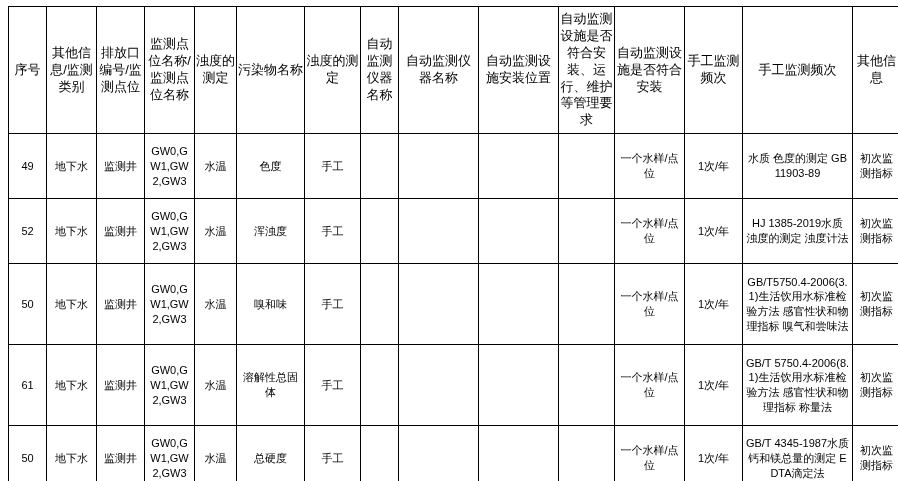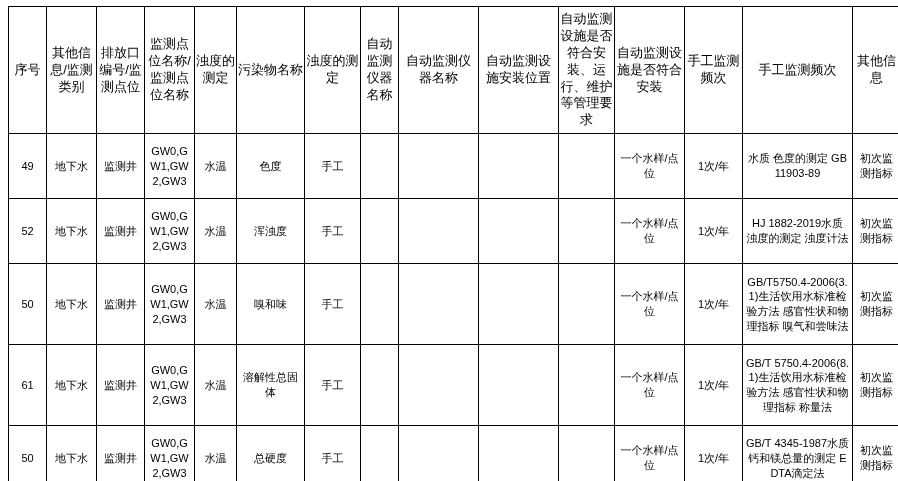--- a/index.html
+++ b/index.html
@@ -134,21 +134,21 @@
         <td class="cell-vertical">GW0,GW1,GW2,GW3</td>
         <td>水温</td>
         <td>浑浊度</td>
         <td>手工</td>
         <td></td>
         <td></td>
         <td></td>
         <td></td>
         <td>一个水样/点位</td>
         <td>1次/年</td>
-        <td>HJ 1882-2019水质 浊度的测定 浊度计法</td>
+        <td>HJ 1385-2019水质 浊度的测定 浊度计法</td>
         <td>初次监测指标</td>
       </tr>
       <tr class="rowbody tall">
         <td>50</td>
         <td>地下水</td>
         <td>监测井</td>
         <td class="cell-vertical">GW0,GW1,GW2,GW3</td>
         <td>水温</td>
         <td>嗅和味</td>
         <td>手工</td>

